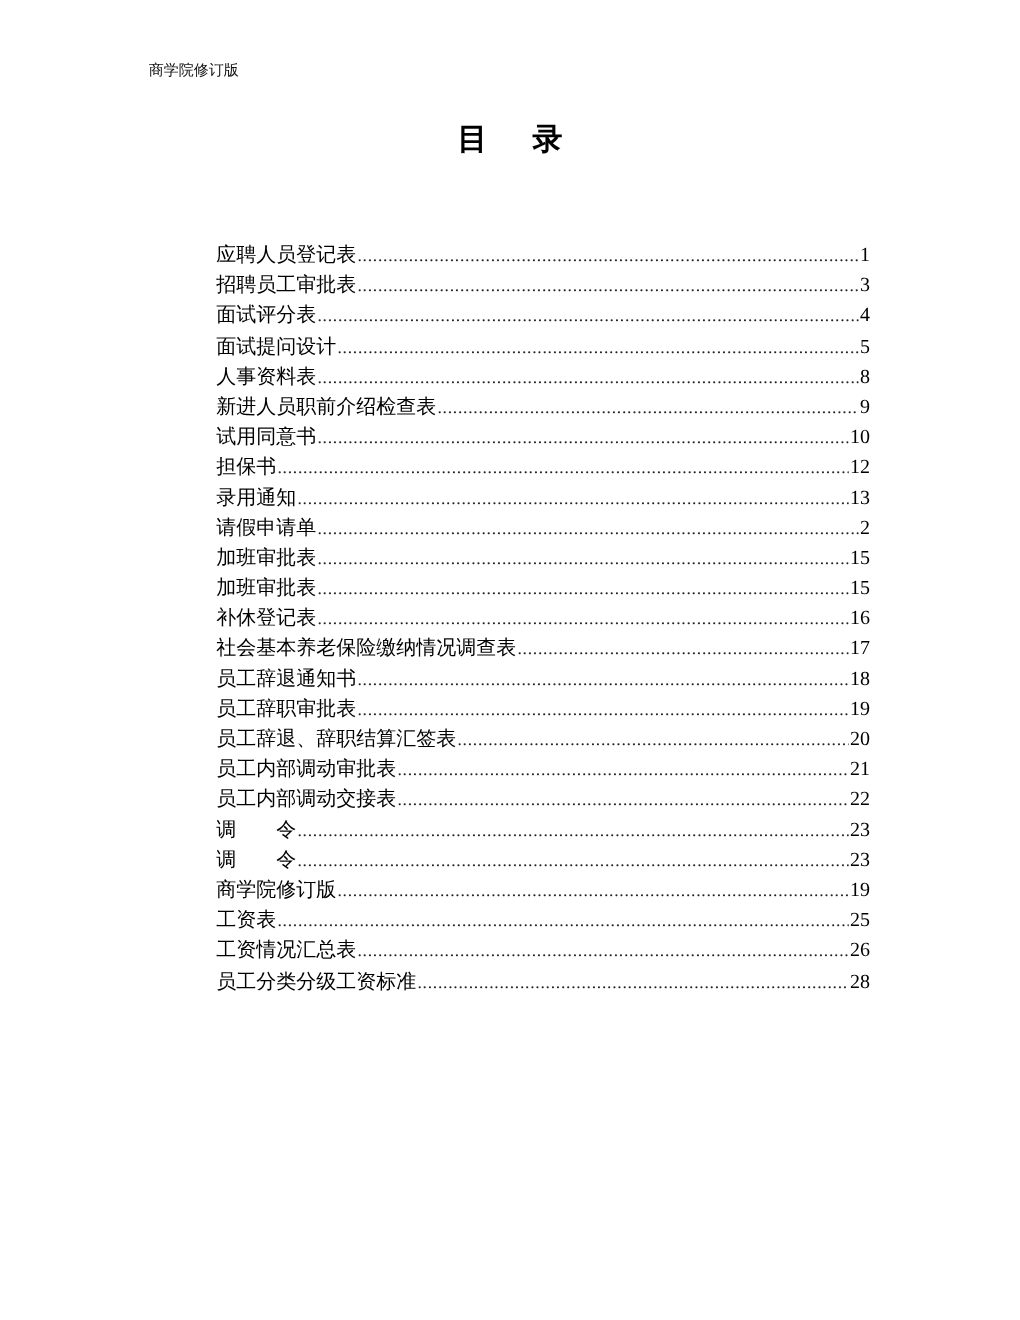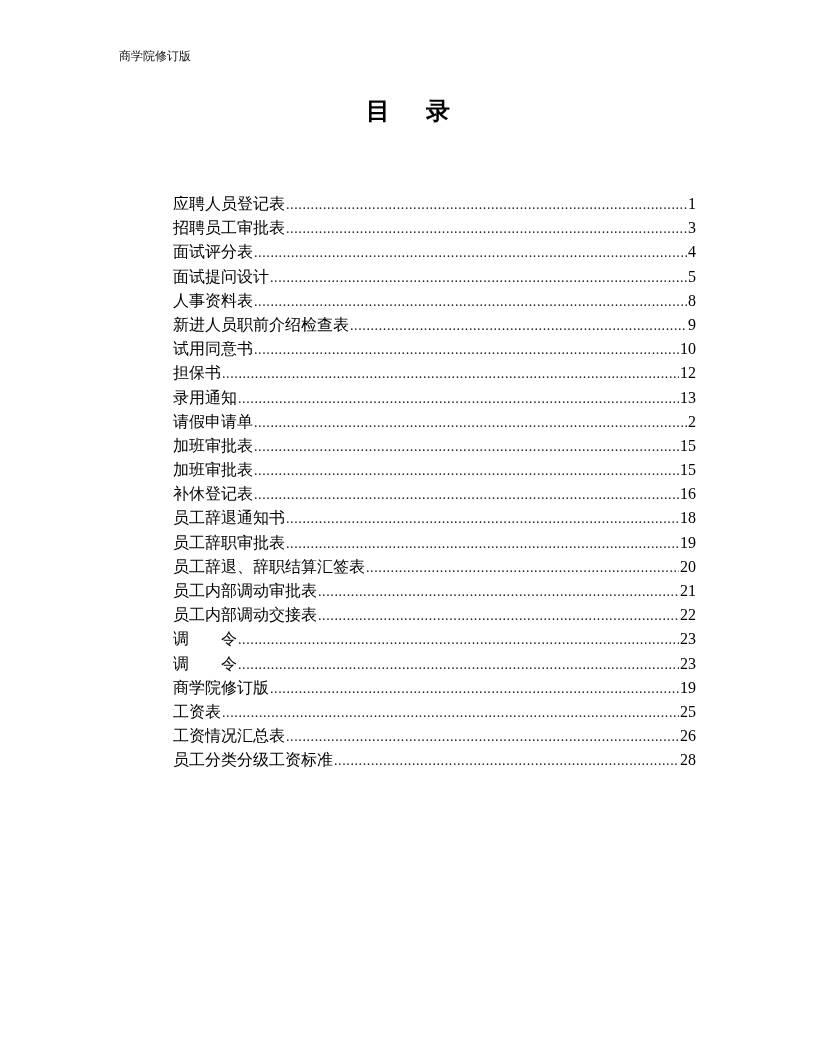--- a/index.html
+++ b/index.html
@@ -86,20 +86,25 @@
       <span class="toc-label">加班审批表</span>
       <span class="leader"></span>
       <span class="toc-page">15</span>
     </div>
   <div class="toc-row">
       <span class="toc-label">补休登记表</span>
       <span class="leader"></span>
       <span class="toc-page">16</span>
     </div>
   <div class="toc-row">
+      <span class="toc-label">社会基本养老保险缴纳情况调查表</span>
+      <span class="leader"></span>
+      <span class="toc-page">17</span>
+    </div>
+  <div class="toc-row">
       <span class="toc-label">员工辞退通知书</span>
       <span class="leader"></span>
       <span class="toc-page">18</span>
     </div>
   <div class="toc-row">
       <span class="toc-label">员工辞职审批表</span>
       <span class="leader"></span>
       <span class="toc-page">19</span>
     </div>
   <div class="toc-row">

